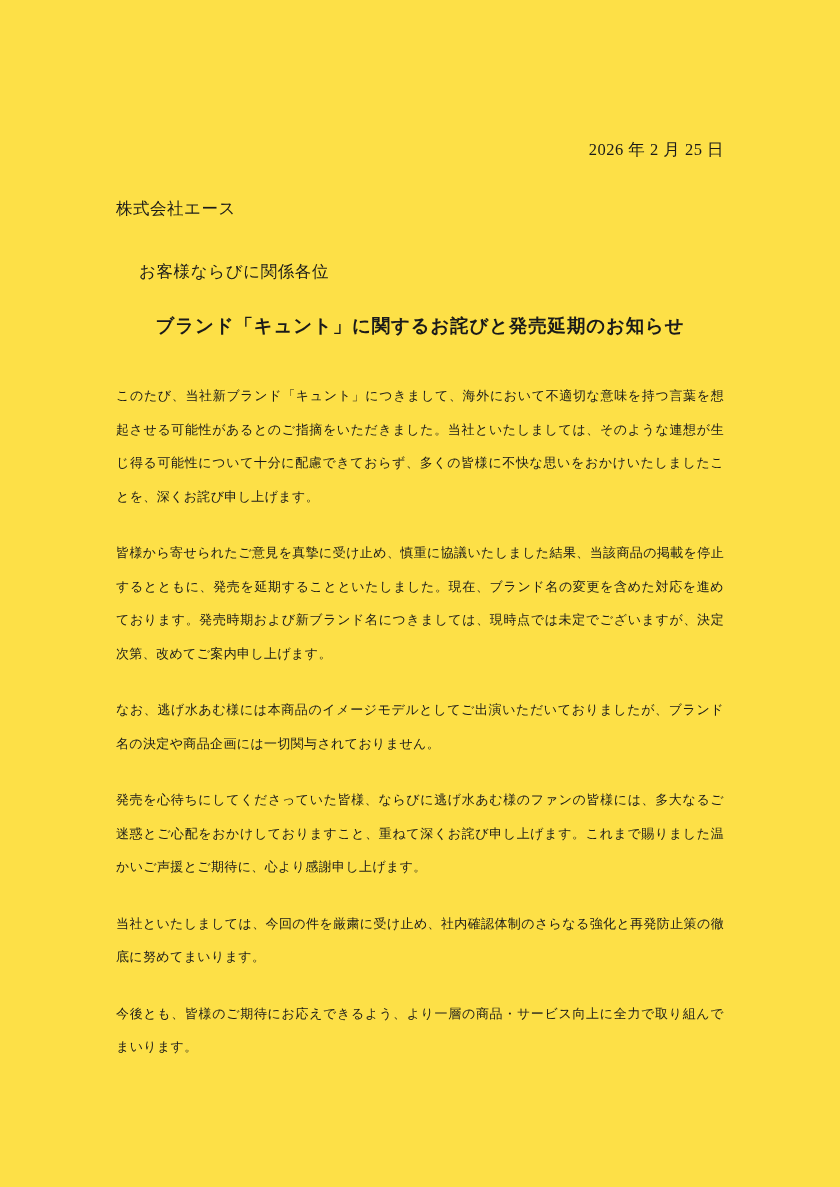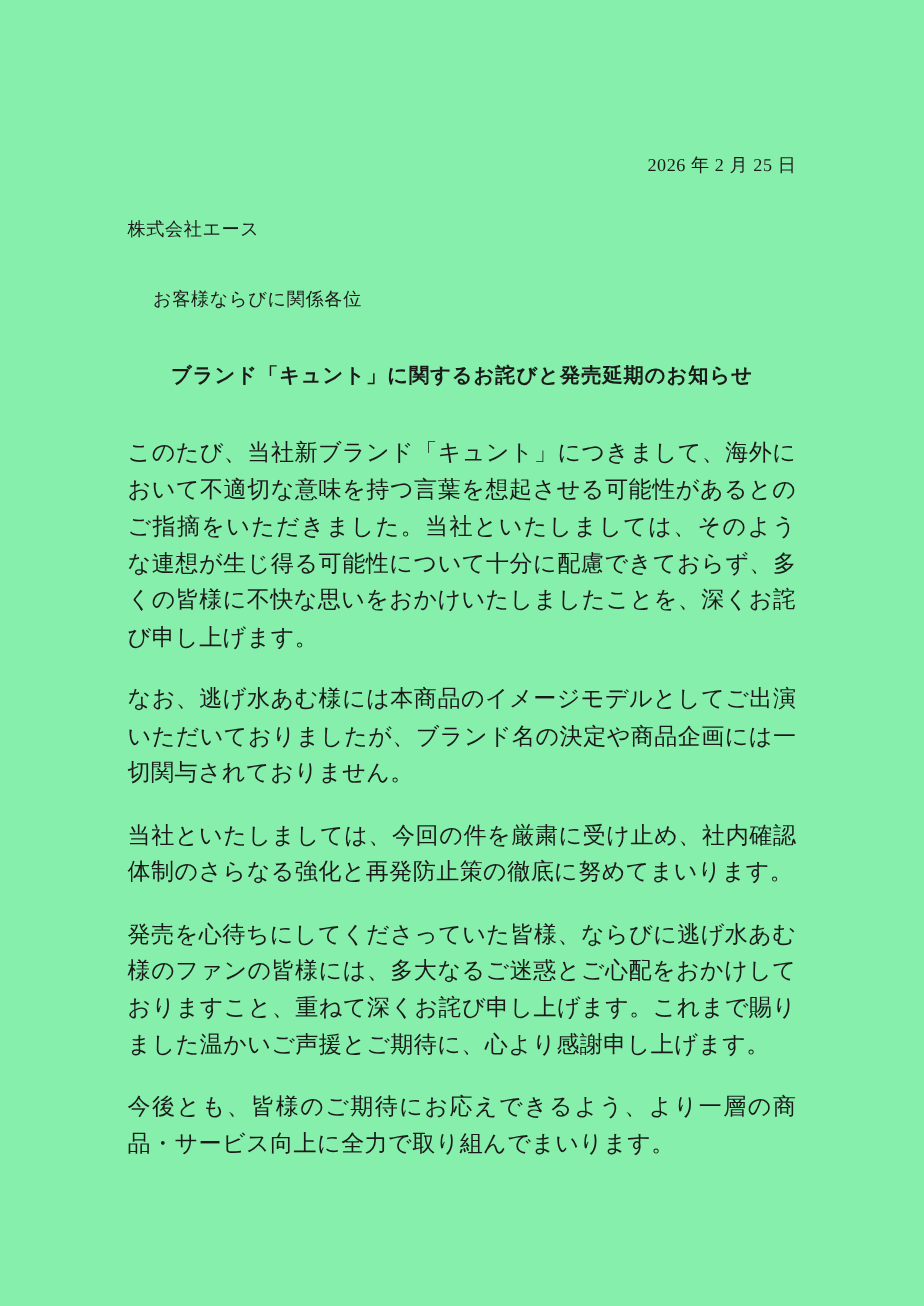--- a/index.html
+++ b/index.html
@@ -15,21 +15,21 @@
     color: #1a1a1a;
     overflow: hidden;
   }
 
   .page {
     position: absolute;
     left: 0;
     top: 0;
     width: 840px;
     height: 1187px;
-    background: #86efac;
+    background: #fde047;
     box-sizing: border-box;
     padding: 0;
   }
 
   .content {
     position: absolute;
     left: 116px;
     top: 0;
     width: 608px;   
   }
@@ -63,31 +63,31 @@
     margin-top: 47px;
     letter-spacing: 0.6px;
     margin-left: 23px;
   }
 
   .doc-title {
     text-align: center;
     font-size: 18.5px;
     font-weight: bold;
     line-height: 1;
-    margin-top: 52px;
+    margin-top: 36px;
     letter-spacing: 0.8px;
     white-space: nowrap;
   }
 
   .body-block {
     margin-top: 44px;
   }
 
   .para {
-    font-size: 21px;
+    font-size: 13px;
     line-height: 33.5px;
     letter-spacing: 0.35px;
     text-align: justify;
     text-justify: inter-character;
     margin: 0 0 23px 0;
   }
   .para:last-child {
     margin-bottom: 0;
   }
 </style>
@@ -102,21 +102,22 @@
     <div class="sig-block">
       <div class="sig-line">株式会社エース</div>
     </div>
 
     <div class="addressee">お客様ならびに関係各位</div>
 
     <div class="doc-title">ブランド「キュント」に関するお詫びと発売延期のお知らせ</div>
 
     <div class="body-block">
       <p class="para">このたび、当社新ブランド「キュント」につきまして、海外において不適切な意味を持つ言葉を想起させる可能性があるとのご指摘をいただきました。当社といたしましては、そのような連想が生じ得る可能性について十分に配慮できておらず、多くの皆様に不快な思いをおかけいたしましたことを、深くお詫び申し上げます。</p>
+      <p class="para">皆様から寄せられたご意見を真摯に受け止め、慎重に協議いたしました結果、当該商品の掲載を停止するとともに、発売を延期することといたしました。現在、ブランド名の変更を含めた対応を進めております。発売時期および新ブランド名につきましては、現時点では未定でございますが、決定次第、改めてご案内申し上げます。</p>
       <p class="para">なお、逃げ水あむ様には本商品のイメージモデルとしてご出演いただいておりましたが、ブランド名の決定や商品企画には一切関与されておりません。</p>
+      <p class="para">発売を心待ちにしてくださっていた皆様、ならびに逃げ水あむ様のファンの皆様には、多大なるご迷惑とご心配をおかけしておりますこと、重ねて深くお詫び申し上げます。これまで賜りました温かいご声援とご期待に、心より感謝申し上げます。</p>
       <p class="para">当社といたしましては、今回の件を厳粛に受け止め、社内確認体制のさらなる強化と再発防止策の徹底に努めてまいります。</p>
-      <p class="para">発売を心待ちにしてくださっていた皆様、ならびに逃げ水あむ様のファンの皆様には、多大なるご迷惑とご心配をおかけしておりますこと、重ねて深くお詫び申し上げます。これまで賜りました温かいご声援とご期待に、心より感謝申し上げます。</p>
       <p class="para">今後とも、皆様のご期待にお応えできるよう、より一層の商品・サービス向上に全力で取り組んでまいります。</p>
 
     </div>
 
   </div>
 </div>
 
 </body></html>

